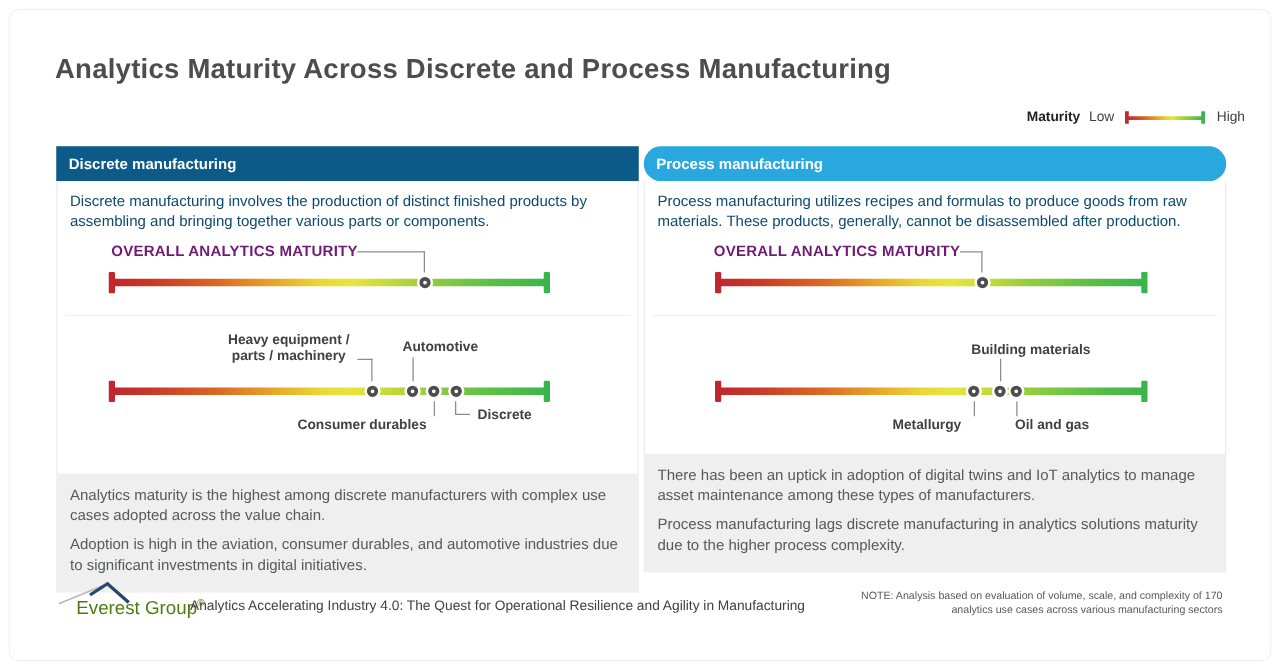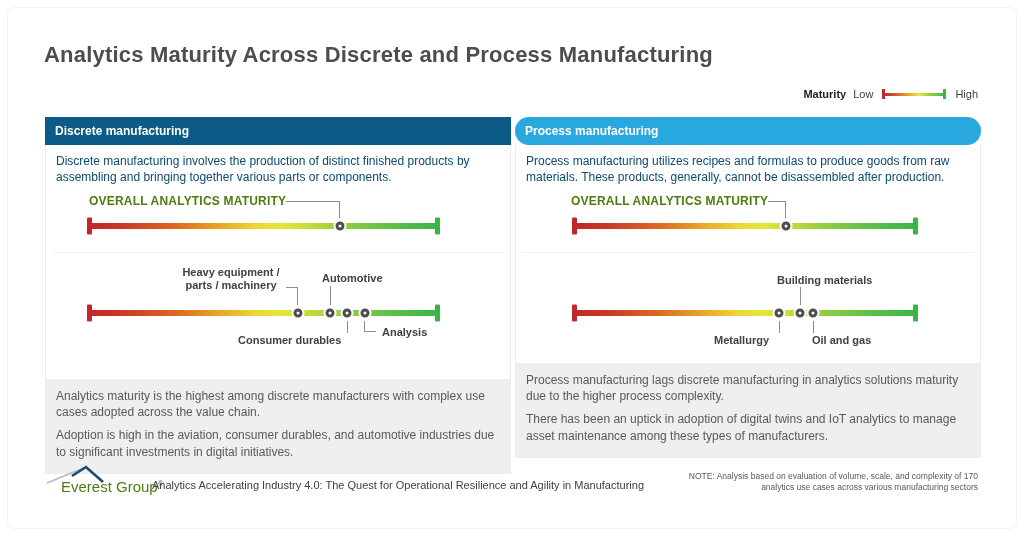--- a/index.html
+++ b/index.html
@@ -3,21 +3,21 @@
 <meta charset="utf-8">
 <style>
   * { box-sizing: border-box; margin: 0; padding: 0; }
   html,body { width:1024px; height:536px; background:#fff; overflow:hidden;
               font-family:"Liberation Sans", sans-serif; position:relative; }
   .slide-frame { position:absolute; inset:7px; border:1px solid #f2f2f2; border-radius:8px; pointer-events:none; }
 
   .title { position:absolute; left:44px; top:42px; font-size:22px; color:#4d4d4d; letter-spacing:.2px;text-align:right; }
 
   
-  .legend { position:absolute; top:88px; right:46px; display:flex; align-items:center; gap:7px; }
+  .legend { position:absolute; top:88px; right:28px; display:flex; align-items:center; gap:7px; }
   .legend .lg-label { font-size:11px; font-weight:bold; color:#231f20; }
   .legend .lg-end { font-size:11px; color:#414042; }
   .mini-track { position:relative; width:62px; height:3px; margin:0 3px;
     background:linear-gradient(90deg,#c0262c 0%,#d05326 18%,#e9a928 42%,#e7e63c 58%,#9ccf3c 75%,#3ab54a 100%); }
   .mini-track::before,.mini-track::after { content:''; position:absolute; top:50%; transform:translateY(-50%); width:3px; height:10px; }
   .mini-track::before { left:-1px; background:#c1272d; }
   .mini-track::after  { right:-1px; background:#39b54a; }
 
   
   .panels { position:absolute; left:45px; top:117px; width:936px; display:flex; gap:4px; }
@@ -38,21 +38,21 @@
   .track::after  { right:-2px; background:#39b54a; }
   .p0 .track { left:43px; width:349px; }
   .p1 .track { left:58px; width:342px; }
   .scale.overall  .track { top:33px; }
   .scale.industry .track { top:57px; }
 
   .dot { position:absolute; top:50%; width:9px; height:9px; background:#fff;
          border:3px solid #4d4d4d; border-radius:50%;
          transform:translate(-50%,-50%); box-shadow:0 0 0 2px #fff; }
 
-  .scale-label { position:absolute; font-size:12px; font-weight:bold; color:#4d7c0f; letter-spacing:.2px; }
+  .scale-label { position:absolute; font-size:12px; font-weight:bold; color:#701a75; letter-spacing:.2px; }
   .ind-label  { position:absolute; font-size:11px; font-weight:bold; color:#414042; white-space:pre-line; }
   .elbow { position:absolute; }
 
   
   .p0 .scale.overall .scale-label { left:43px; top:4px; }
   .p1 .scale.overall .scale-label { left:55px; top:4px; }
   .p0 .e-overall { left:240px; top:11px; width:54px; height:17px; border-top:1px solid #8c8c8c; border-right:1px solid #8c8c8c; }
   .p1 .e-overall { left:252px; top:11px; width:18px; height:17px; border-top:1px solid #8c8c8c; border-right:1px solid #8c8c8c; }
 
   
@@ -124,21 +124,21 @@
         <div class="elbow e-automotive"></div>
         <div class="track">
             <div class="dot" style="left: 60%;"></div>
             <div class="dot" style="left: 69%;"></div>
             <div class="dot" style="left: 74%;"></div>
             <div class="dot" style="left: 79%;"></div>
           </div>
         <div class="elbow e-consumer"></div>
         <div class="ind-label lbl-consumer">Consumer durables</div>
         <div class="elbow e-aviation"></div>
-        <div class="ind-label lbl-aviation">Analysis</div>
+        <div class="ind-label lbl-aviation">Discrete</div>
       </div>
 
       <div class="panel-insights" style="background: rgb(239, 239, 239); margin-top: 16px;">
         <p>Analytics maturity is the highest among discrete manufacturers with complex use cases adopted across the value chain.</p>
         <p>Adoption is high in the aviation, consumer durables, and automotive industries due to significant investments in digital initiatives.</p>
       </div>
     </div>
   </div>
 
   <div class="panel p1">
@@ -164,22 +164,22 @@
             <div class="dot" style="left: 66%;"></div>
             <div class="dot" style="left: 70%;"></div>
           </div>
         <div class="elbow e-metallurgy"></div>
         <div class="ind-label lbl-metallurgy">Metallurgy</div>
         <div class="elbow e-oil"></div>
         <div class="ind-label lbl-oil">Oil and gas</div>
       </div>
 
       <div class="panel-insights" style="background: rgb(239, 239, 239);">
+        <p>There has been an uptick in adoption of digital twins and IoT analytics to manage asset maintenance among these types of manufacturers.</p>
         <p>Process manufacturing lags discrete manufacturing in analytics solutions maturity due to the higher process complexity.</p>
-        <p>There has been an uptick in adoption of digital twins and IoT analytics to manage asset maintenance among these types of manufacturers.</p>
       </div>
     </div>
   </div>
 
 </div>
 
 <div class="logo">
   <svg width="62" height="22" viewBox="0 0 62 22">
     <path d="M1 20 L40 4" stroke="#b6babd" stroke-width="1.4" fill="none"></path>
     <path d="M26 13 L40 4 L57 19" stroke="#24476f" stroke-width="2.6" fill="none"></path>

